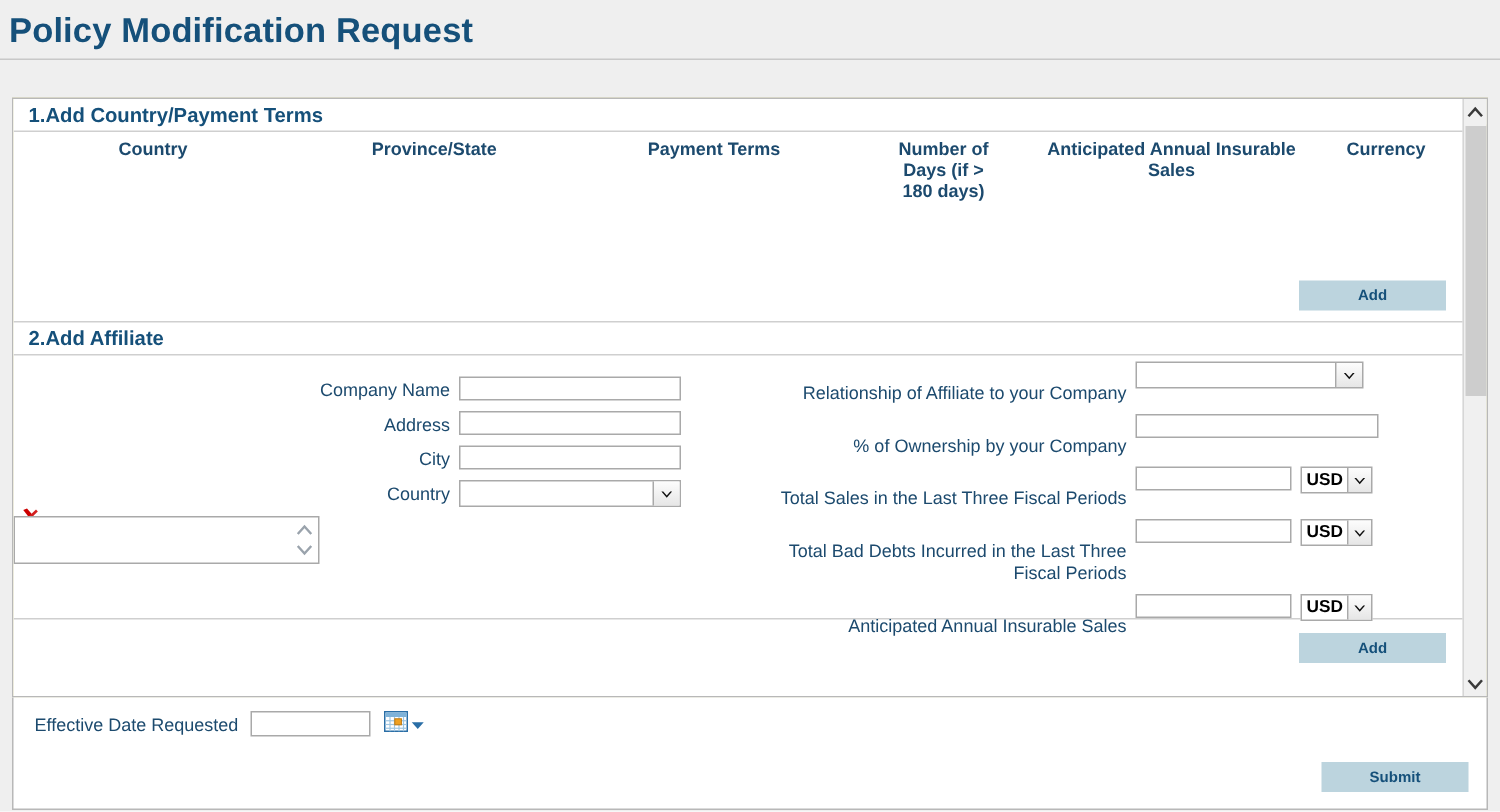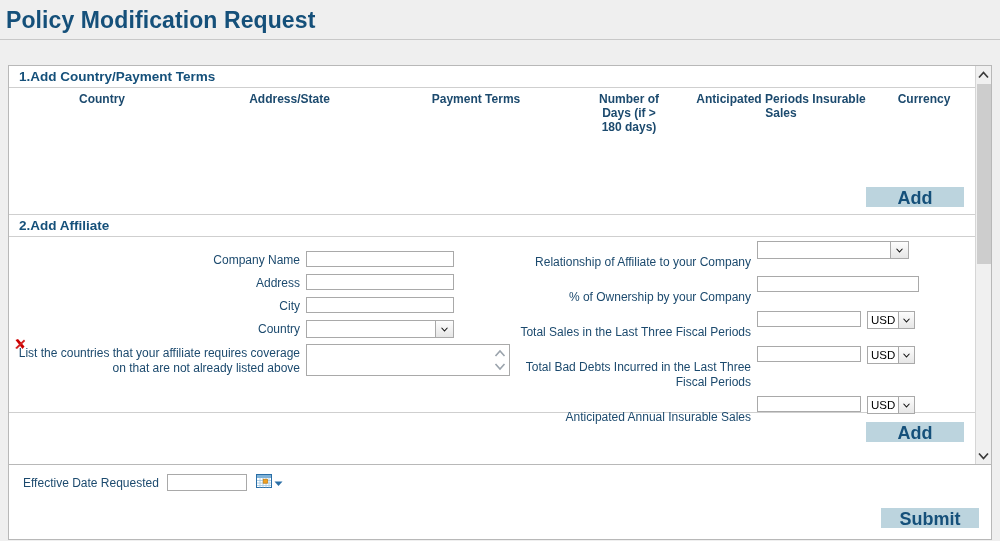--- a/index.html
+++ b/index.html
@@ -97,21 +97,21 @@
     right: 12px;
     bottom: 7px;
   }
 
   
   .btn {
     display: inline-block;
     background: #bcd4de;
     color: #15507a;
     font-weight: bold;
-    font-size: 18px;
+    font-size: 10px;
     text-align: center;
     line-height: 20px;
     height: 20px;
     width: 98px;
     border: 0;
     cursor: pointer;
     font-family: "Liberation Sans", sans-serif;
   }
   .btn-submit {
     width: 98px;
@@ -180,21 +180,21 @@
     align-items: stretch;
   }
   .selwrap .selval {
     flex: 1;
     font-size: 11.5px;
     color: #000;
     line-height: 16px;
     padding: 0 3px;
     text-align: left;
     white-space: nowrap;
-    font-weight: normal;
+    font-weight: bold;
   }
   .selwrap .arrow {
     width: 17px;
     border-left: 1px solid #a9a9a9;
     background: linear-gradient(#fdfdfd,#e6e6e6);
     display: flex;
     align-items: center;
     justify-content: center;
   }
   .sel-country { width: 148px; }
@@ -316,29 +316,29 @@
 <div class="panel-wrap">
   <div class="panel-inner">
 
     <div class="section-head">1.Add Country/Payment Terms</div>
 
     <div class="sec1-body">
       <table class="sec1-table">
         <thead>
           <tr>
             <th class="col-country">Country</th>
-            <th class="col-province">Address/State</th>
+            <th class="col-province">Province/State</th>
             <th class="col-payment">Payment Terms</th>
             <th class="col-days">
               <span>Number of</span><br>
               <span>Days (if &gt;</span><br>
               <span>180 days)</span>
             </th>
             <th class="col-sales">
-              <span>Anticipated Periods Insurable</span><br>
+              <span>Anticipated Annual Insurable</span><br>
               <span>Sales</span>
             </th>
             <th class="col-currency">Currency</th>
           </tr>
         </thead>
         <tbody></tbody>
       </table>
       <button class="btn btn-add-row">Add</button>
     </div>
 
@@ -378,21 +378,20 @@
               <span class="selval"></span>
               <span class="arrow">
                 <svg class="chev" viewBox="0 0 10 10">
                     <path d="M1 3 L5 7.5 L9 3 L7.6 3 L5 5.9 L2.4 3 Z" fill="#111"></path>
                   </svg>
               </span>
             </div>
           </div>
 
           <div class="frow">
-            <div class="flabel">List the countries that your affiliate requires coverage on that are not already listed above</div>
             <div class="ta-wrap">
               <textarea class="ta" style=""></textarea>
               <span class="ta-spin">
                 <svg width="12" height="24" viewBox="0 0 12 24">
                   <path d="M1.5 8 L6 3 L10.5 8" fill="none" stroke="#9aa3ac" stroke-width="1.6"></path>
                   <path d="M1.5 16 L6 21 L10.5 16" fill="none" stroke="#9aa3ac" stroke-width="1.6"></path>
                 </svg>
               </span>
             </div>
           </div>

